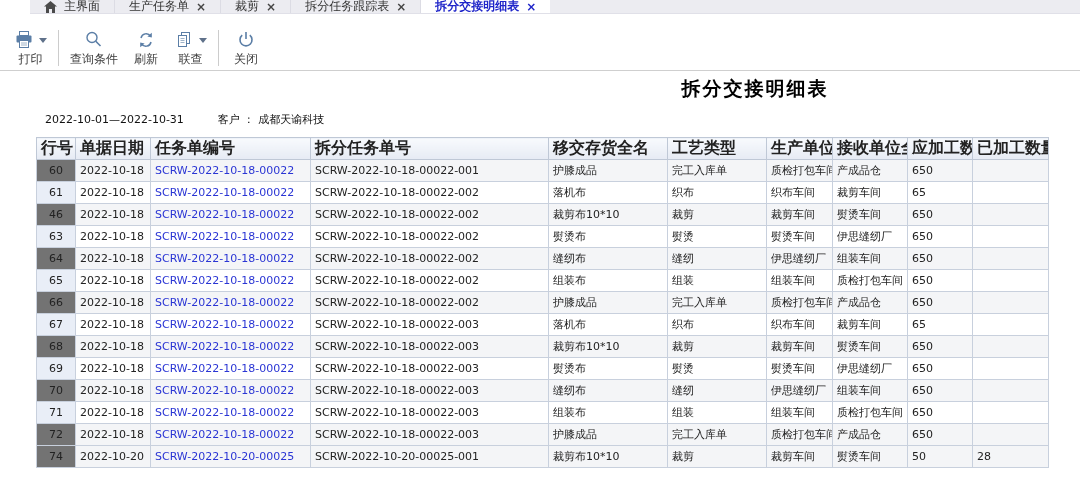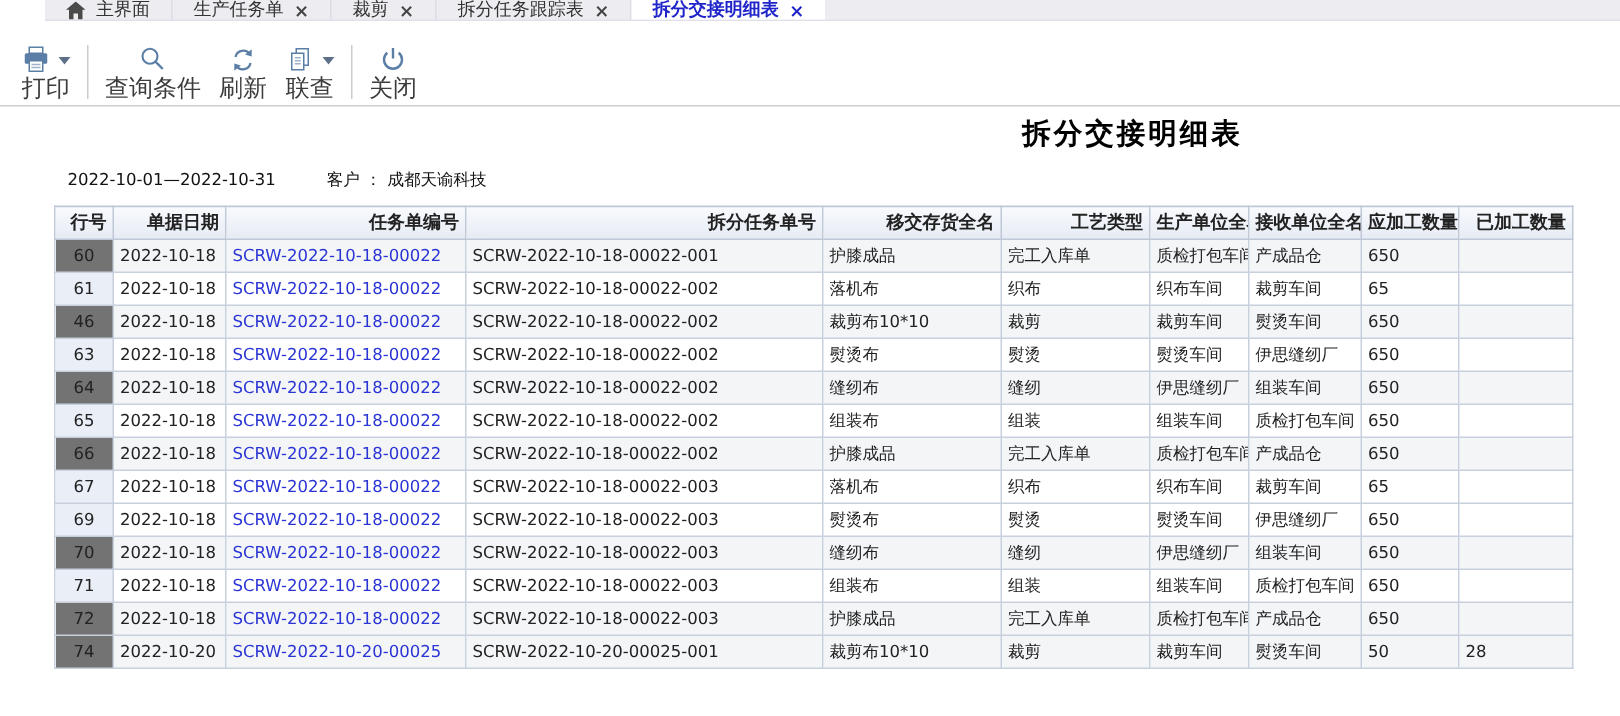--- a/index.html
+++ b/index.html
@@ -26,21 +26,21 @@
   .tab.active { background:#fff; color:#1f25c9; font-weight:bold; border-right:none; }
   .tab.active .close-x { color:#1f25c9; }
   .home-ico { width:13px; height:12px; display:inline-block; }
   
   .toolbar {
     position:absolute; top:25px; left:0; right:0; height:45px;
     display:flex; align-items:center; padding-left:8px; background:#fff;
   }
   .tb-item { display:flex; flex-direction:column; align-items:center; width:auto; min-width:44px; padding:0 6px; cursor:default; }
   .tb-ico-row { height:22px; display:flex; align-items:center; gap:3px; }
-  .tb-label { font-size:16px; color:#3c3c3c; line-height:14px; margin-top:1px; white-space:nowrap; }
+  .tb-label { font-size:12px; color:#3c3c3c; line-height:14px; margin-top:1px; white-space:nowrap; }
   .caret { width:0; height:0; border-left:4px solid transparent; border-right:4px solid transparent; border-top:5px solid #5f718a; margin-left:2px; }
   .tb-sep { width:1px; height:36px; background:#ccc; margin:0 5px; }
   .tb-divider { position:absolute; top:70px; left:0; right:0; height:1px; background:#cfcfcf; }
   .icon-svg { display:block; }
   
   .report-title {
     position:absolute; top:76px; left:755px; transform:translateX(-50%);
     font-family:"Liberation Serif","DejaVu Serif",serif; font-size:19px; font-weight:bold;
     color:#000; letter-spacing:2px; white-space:nowrap;
   }
@@ -49,21 +49,21 @@
   .meta-customer-name { margin-left:4px; }
   
   .grid-wrap { position:absolute; top:137px; left:36px; }
   table.grid { border-collapse:collapse; table-layout:fixed; width:1012px; }
   table.grid th, table.grid td {
     border:1px solid #c8d0dd; font-size:11px; height:22px; padding:0 4px;
     overflow:hidden; white-space:nowrap; font-weight:normal;
   }
   table.grid th {
     background:linear-gradient(#f8fafd,#e6ebf4); font-weight:bold; color:#222;
-    text-align:right; font-size:12px; border-color:#bfc8d6;margin-left:24px;
+    text-align:left; font-size:16px; border-color:#bfc8d6;margin-left:24px;
   }
   td.rownum { background:#e9eef7; text-align:center; color:#222; }
   tr.stripe td { background:#f4f5f7; }
   tr.stripe td.rownum { background:#737373; }
   td a.tasklink { color:#2a35d4; text-decoration:none; cursor:pointer; }
   td.num { text-align:left; }
 </style>
 </head>
 <body>
 
@@ -293,20 +293,32 @@
       <td>2022-10-18</td>
       <td><a class="tasklink">SCRW-2022-10-18-00022</a></td>
       <td>SCRW-2022-10-18-00022-003</td>
       <td>落机布</td>
       <td>织布</td>
       <td>织布车间</td>
       <td>裁剪车间</td>
       <td class="num">65</td>
       <td class="num"></td>
     </tr>
+          <tr class="stripe">
+      <td class="rownum">68</td>
+      <td>2022-10-18</td>
+      <td><a class="tasklink">SCRW-2022-10-18-00022</a></td>
+      <td>SCRW-2022-10-18-00022-003</td>
+      <td>裁剪布10*10</td>
+      <td>裁剪</td>
+      <td>裁剪车间</td>
+      <td>熨烫车间</td>
+      <td class="num">650</td>
+      <td class="num"></td>
+    </tr>
           <tr>
       <td class="rownum">69</td>
       <td>2022-10-18</td>
       <td><a class="tasklink">SCRW-2022-10-18-00022</a></td>
       <td>SCRW-2022-10-18-00022-003</td>
       <td>熨烫布</td>
       <td>熨烫</td>
       <td>熨烫车间</td>
       <td>伊思缝纫厂</td>
       <td class="num">650</td>

